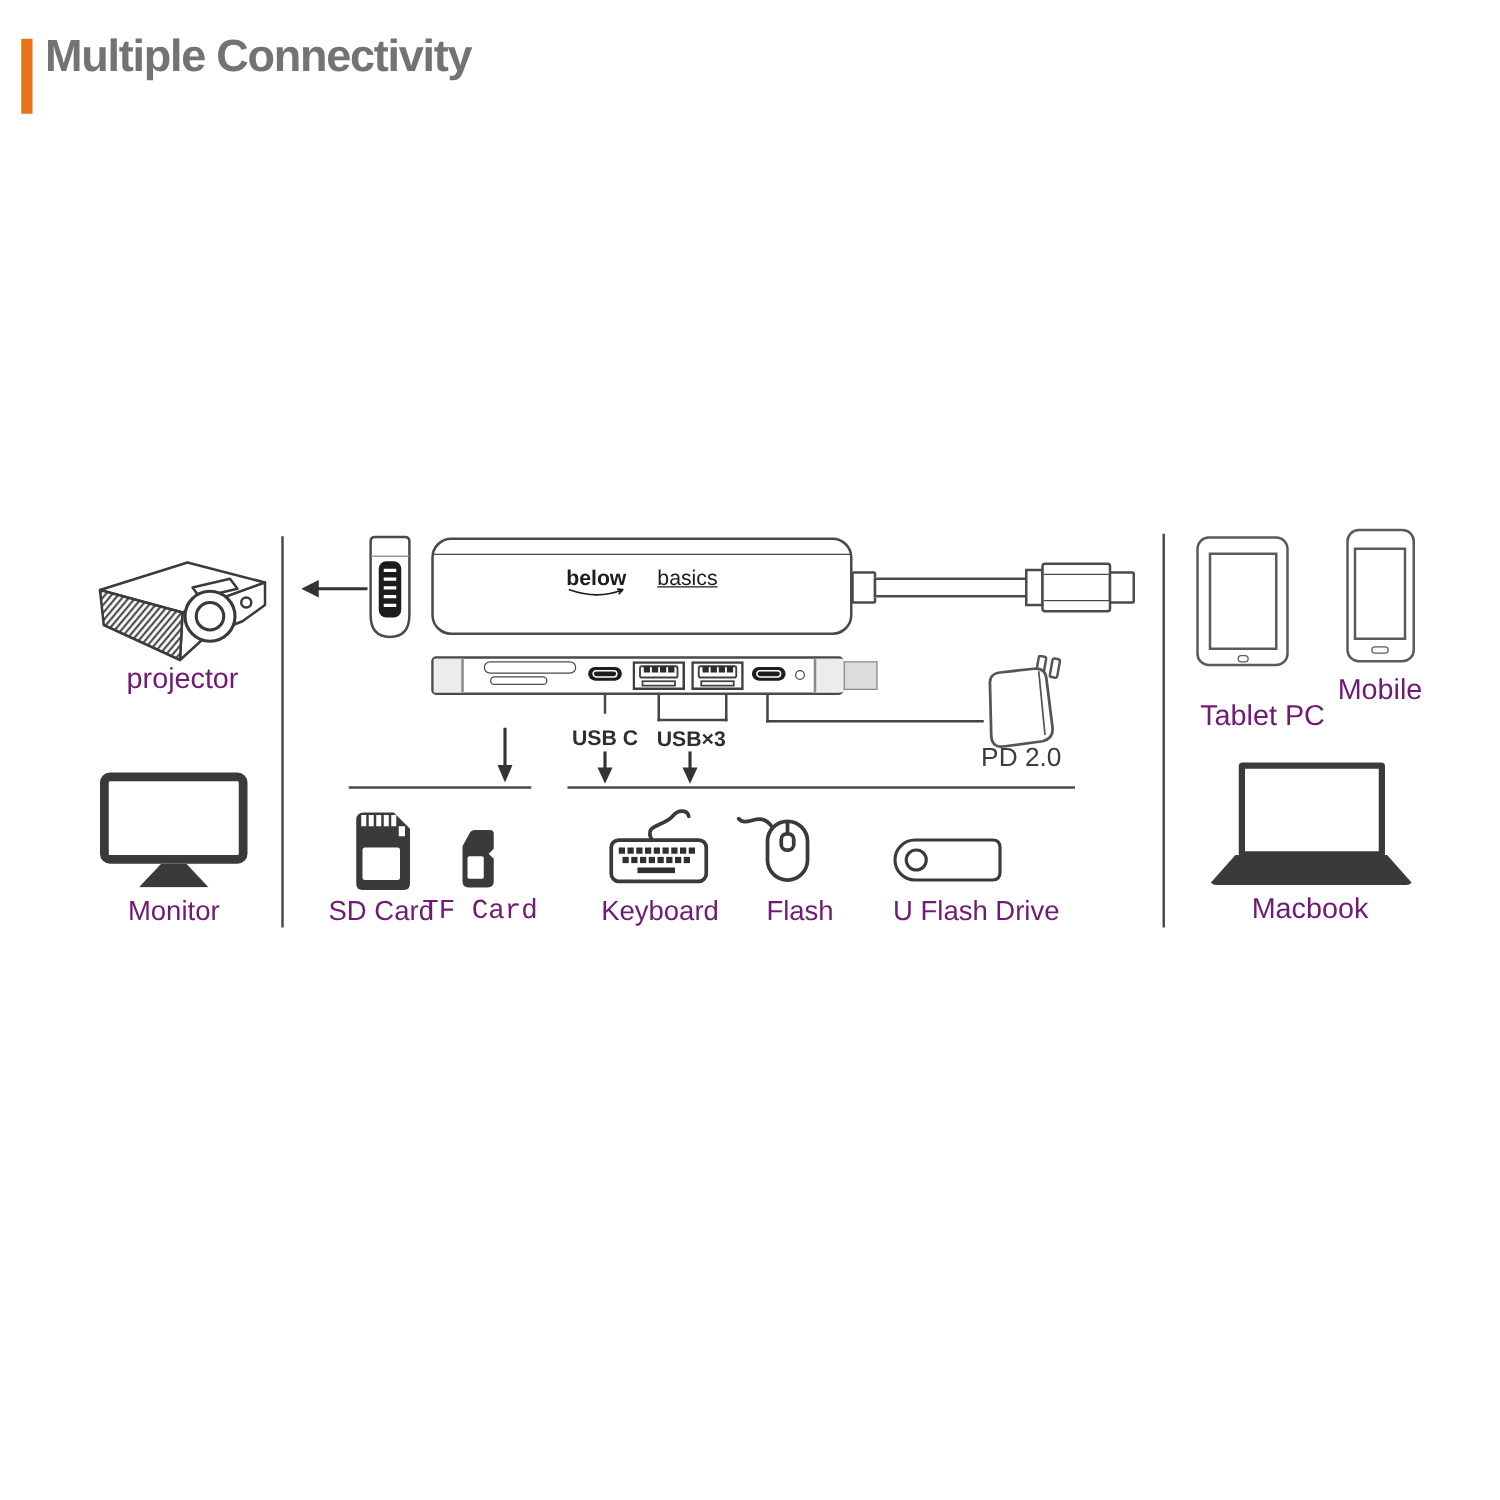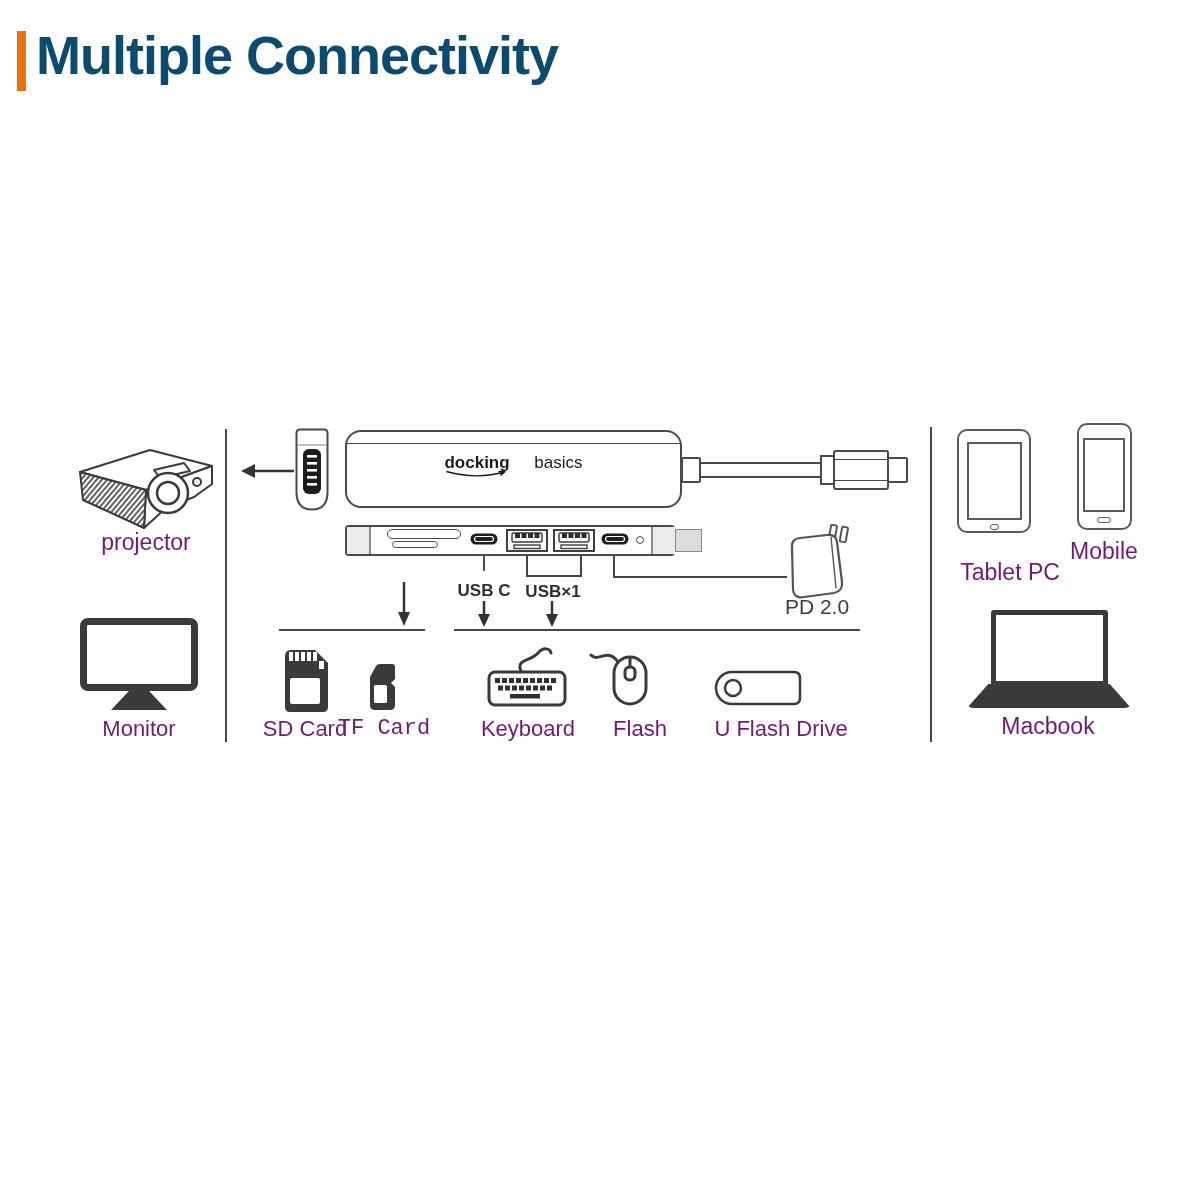--- a/index.html
+++ b/index.html
@@ -2,21 +2,21 @@
 <html><head>
 <meta charset="utf-8">
 <style>
   html,body{margin:0;padding:0;background:#fff;}
   .canvas{position:relative;width:1200px;height:1200px;background:#fff;overflow:hidden;
           font-family:"Liberation Sans", sans-serif;}
   .abs{position:absolute;}
 
   
   .accent-bar{left:17px;top:31px;width:9px;height:60px;background:#E87217;}
-  .title{left:36px;top:24px;font-size:54px;font-weight:700;letter-spacing:-1px;color:#0c4a6e;white-space:nowrap;}
+  .title{left:36px;top:24px;font-size:36px;font-weight:700;letter-spacing:-1px;color:#737373;white-space:nowrap;}
   .subtitle{left:33px;top:98px;font-size:31px;line-height:41px;color:#161616;}
 
   
   .lbl{position:absolute;font-size:22px;color:#701a75;text-align:center;
        transform:translateX(-50%);white-space:nowrap;}
   .lbl.big{font-size:23px;}
   .plbl{position:absolute;font-size:17px;font-weight:600;color:#2e2e2e;text-align:center;
         transform:translateX(-50%);white-space:nowrap;}
   .pdlbl{position:absolute;font-size:21px;color:#3d3d3d;transform:translateX(-50%);white-space:nowrap;}
 
@@ -26,21 +26,21 @@
   .bracket{border-left:2px solid #444;border-right:2px solid #444;border-bottom:2px solid #444;}
   .elbow{border-left:2px solid #444;border-bottom:2px solid #444;}
 
   
   .hub-top{left:345px;top:430px;width:337px;height:78px;border:2px solid #4a4a4a;border-radius:16px;
            background:#fff;box-sizing:border-box;}
   .hub-seam{left:347px;top:443px;width:333px;height:0;border-top:1.5px solid #4a4a4a;}
   .brand{left:345px;top:453px;width:337px;text-align:center;font-size:17px;color:#1c1c1c;}
   .brand .bold{font-weight:700;position:relative;display:inline-block;}
   .brand .bold svg{position:absolute;left:1px;bottom:-6px;width:100%;height:9px;}
-  .brand .reg{margin-left:20px;}
+  .brand .reg{margin-left:20px;text-decoration:underline;}
 
   
   .stub{left:681px;top:457px;width:20px;height:26px;border:2px solid #4a4a4a;background:#fff;box-sizing:border-box;border-radius:2px;}
   .cable{left:699px;top:462px;width:124px;height:16px;border:2px solid #4a4a4a;background:#fff;box-sizing:border-box;}
   .collar{left:820px;top:455px;width:15px;height:30px;border:2px solid #4a4a4a;background:#fff;box-sizing:border-box;}
   .plug-body{left:833px;top:450px;width:56px;height:40px;border:2px solid #4a4a4a;background:#fff;box-sizing:border-box;border-radius:3px;}
   .plug-body::before{content:'';position:absolute;left:0;right:0;top:7px;border-top:1.5px solid #4a4a4a;}
   .plug-body::after{content:'';position:absolute;left:0;right:0;bottom:7px;border-top:1.5px solid #4a4a4a;}
   .plug-tip{left:887px;top:457px;width:21px;height:26px;border:2px solid #4a4a4a;background:#fff;box-sizing:border-box;border-radius:2px;}
 
@@ -113,21 +113,21 @@
       <rect x="12" y="34" width="10" height="2.6"></rect>
       <rect x="12" y="41" width="10" height="2.6"></rect>
       <rect x="12" y="48" width="10" height="2.6"></rect>
       <rect x="12" y="55" width="10" height="2.6"></rect>
     </g>
   </svg>
 
   <div class="abs hub-top"></div>
   <div class="abs hub-seam"></div>
   <div class="abs brand">
-    <span class="bold"><span>docking</span><svg viewBox="0 0 60 10" preserveAspectRatio="none">
+    <span class="bold"><span>below</span><svg viewBox="0 0 60 10" preserveAspectRatio="none">
           <path d="M2,2 Q30,11 55,2 M55,2 l-5,-0.5 M55,2 l-3.5,3.5" stroke="#1a1a1a" stroke-width="1.6" fill="none" stroke-linecap="round"></path>
         </svg></span>
     <span class="reg">basics</span>
   </div>
 
   <div class="abs stub"></div>
   <div class="abs cable"></div>
   <div class="abs collar"></div>
   <div class="abs plug-body"></div>
   <div class="abs plug-tip"></div>
@@ -189,21 +189,21 @@
   </svg>
 
   <div class="abs vline" style="left:483px;top:556px;height:15px;"></div>
   <div class="plbl" style="left:484px;top:581px;">USB C</div>
   <svg class="abs" style="left:476px;top:601px;" width="16" height="26" viewBox="0 0 16 26">
     <line x1="8" y1="0" x2="8" y2="14" stroke="#333" stroke-width="2.5"></line>
     <polygon points="2,13 14,13 8,26" fill="#333"></polygon>
   </svg>
 
   <div class="abs bracket" style="left:526px;top:556px;width:52px;height:19px;"></div>
-  <div class="plbl" style="left:553px;top:582px;">USB×1</div>
+  <div class="plbl" style="left:553px;top:582px;">USB×3</div>
   <svg class="abs" style="left:544px;top:601px;" width="16" height="26" viewBox="0 0 16 26">
     <line x1="8" y1="0" x2="8" y2="14" stroke="#333" stroke-width="2.5"></line>
     <polygon points="2,13 14,13 8,26" fill="#333"></polygon>
   </svg>
 
   <div class="abs elbow" style="left:613px;top:556px;width:172px;height:20px;"></div>
 
   <svg class="abs" style="left:780px;top:524px;" width="80" height="86" viewBox="0 0 80 86">
     <rect x="50" y="1" width="6" height="15" rx="1.5" fill="#fff" stroke="#555" stroke-width="2" transform="rotate(10 53 8)"></rect>
     <rect x="61" y="3" width="6" height="15" rx="1.5" fill="#fff" stroke="#555" stroke-width="2" transform="rotate(10 64 10)"></rect>

